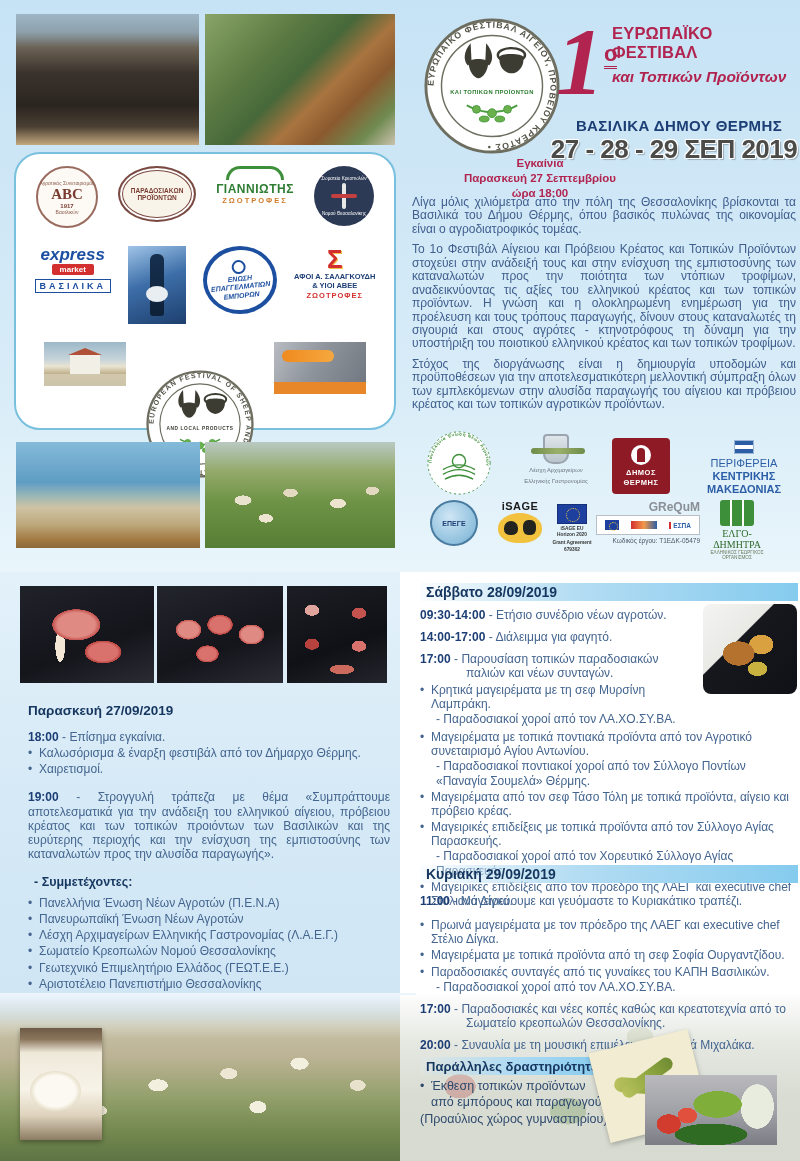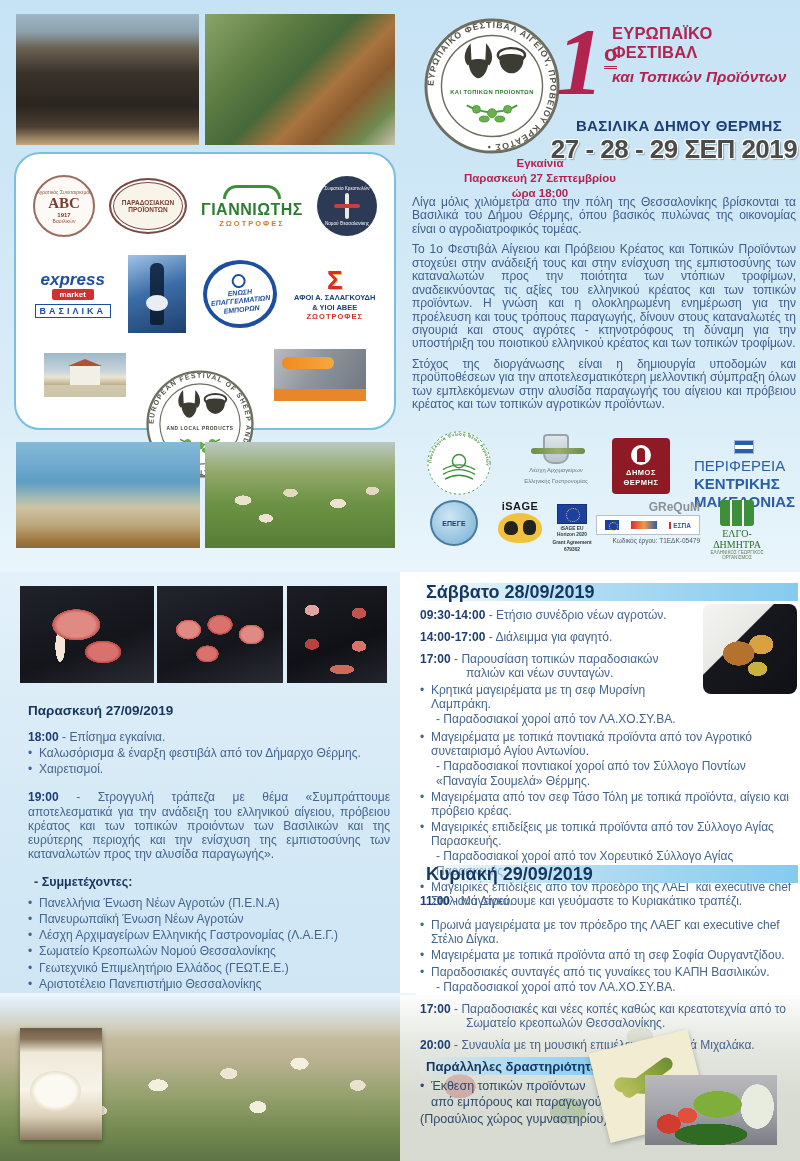--- a/index.html
+++ b/index.html
@@ -69,32 +69,32 @@
       linear-gradient(180deg,rgba(255,255,255,.95) 0%,rgba(255,255,255,.55) 28%,rgba(255,255,255,.38) 60%,rgba(255,255,255,.42) 100%),
       radial-gradient(26px 20px at 15% 55%,rgba(160,60,50,.55) 0 60%,transparent 61%),
       radial-gradient(30px 22px at 42% 70%,rgba(90,130,60,.55) 0 60%,transparent 61%),
       radial-gradient(24px 18px at 70% 40%,rgba(170,70,55,.5) 0 60%,transparent 61%),
       radial-gradient(34px 24px at 88% 72%,rgba(80,120,55,.55) 0 60%,transparent 61%),
       radial-gradient(22px 16px at 60% 25%,rgba(120,140,80,.5) 0 60%,transparent 61%),
       linear-gradient(180deg,#cdd2c5,#b9c0ae);}
   
   .sponsor-box{position:absolute;left:14px;top:152px;width:382px;height:278px;background:#fff;
     border:2px solid #79c0de;border-radius:26px;padding:12px 10px 8px;}
-  .srow{display:flex;justify-content:space-around;align-items:center;}
+  .srow{display:flex;justify-content:space-around;align-items:flex-start;}
   .logo-cell{display:flex;flex-direction:column;align-items:center;text-align:center;}
   .circ{border-radius:50%;display:flex;flex-direction:column;align-items:center;justify-content:center;}
   .abc-circ{width:62px;height:62px;border:2px solid #9a6b5f;background:#fdfaf5;color:#7a3c30;}
   .abc-top{font-size:5px;color:#8a5a4a;}
   .abc-mid{font-size:15px;font-weight:bold;font-family:"Liberation Serif",serif;}
   .abc-year{font-size:6px;font-weight:bold;}
   .oval{width:78px;height:56px;border:2px solid #7a4a42;border-radius:50%;
     box-shadow:inset 0 0 0 2px #fff,inset 0 0 0 3px #7a4a42;background:#f8f4ea;
     display:flex;flex-direction:column;align-items:center;justify-content:center;color:#7a3c30;}
   .oval .l{font-size:6.5px;font-weight:bold;}
-  .giann .l1{font-size:16px;font-weight:bold;color:#2e7d32;letter-spacing:.5px;}
+  .giann .l1{font-size:12px;font-weight:bold;color:#2e7d32;letter-spacing:.5px;}
   .giann .l2{font-size:7.5px;font-weight:bold;color:#d07b2a;letter-spacing:2px;}
   .giann .arc{width:58px;height:14px;border:3px solid #3e8f3a;border-bottom:none;border-radius:60px 60px 0 0;margin-bottom:2px;}
   .butcher{width:60px;height:60px;background:#2c3a55;color:#fff;position:relative;}
   .butcher .t{font-size:4.6px;line-height:1.2;}
   .butcher .x{position:relative;width:26px;height:26px;margin:2px 0;}
   .butcher .x i{position:absolute;left:11px;top:0;width:4px;height:26px;background:#e8e8e8;border-radius:2px;}
   .butcher .x i.b{transform:rotate(90deg);background:#c43f3f;}
   .express .l1{font-size:17px;font-weight:bold;font-style:italic;color:#1d4fa0;line-height:1;}
   .express .l2{font-size:8px;font-weight:bold;color:#fff;background:#d32f2f;padding:1px 8px;border-radius:2px;margin:1px 0;}
   .express .l3{font-size:9px;font-weight:bold;color:#1d4fa0;letter-spacing:3px;border:1px solid #1d4fa0;padding:1px 4px;margin-top:3px;}
@@ -147,21 +147,21 @@
     background:linear-gradient(90deg,#6f8c4a,#9ab06a 50%,#6f8c4a);}
   .p-chef .cap{font-size:5.8px;color:#6b7680;line-height:1.3;margin-top:3px;}
   .p-dimos{position:absolute;left:612px;top:438px;width:58px;height:56px;background:#8d1a24;border-radius:4px;
     display:flex;flex-direction:column;align-items:center;justify-content:center;color:#fff;}
   .p-dimos .em{width:20px;height:20px;border-radius:50%;background:#fff;margin-bottom:3px;position:relative;}
   .p-dimos .em::before{content:"";position:absolute;left:6px;top:3px;width:8px;height:14px;background:#8d1a24;border-radius:4px 4px 0 0;}
   .p-dimos .t{font-size:7.5px;font-weight:bold;letter-spacing:.5px;line-height:1.25;}
   .p-pkm{position:absolute;left:694px;top:440px;width:100px;}
   .p-pkm .flag{width:20px;height:14px;margin:0 auto 3px;background:
      linear-gradient(180deg,#2b5ea7 0 33%,#fff 33% 66%,#2b5ea7 66%);border:1px solid #9db6d6;}
-  .p-pkm .t{font-size:15px;text-align:left;color:#2b5ea7;line-height:1.2;}
+  .p-pkm .t{font-size:11px;text-align:center;color:#2b5ea7;line-height:1.2;}
   .p-pkm .t.b{font-weight:bold;}
   .p-epege{position:absolute;left:430px;top:500px;width:48px;height:46px;border-radius:50%;
     background:radial-gradient(circle at 40% 35%,#cfe6f5,#8fc0dd 70%,#5f93b8 100%);border:2px solid #4a7ba0;
     display:flex;align-items:center;justify-content:center;}
   .p-epege .t{font-size:7px;font-weight:bold;color:#1c3e75;}
   .p-isage{position:absolute;left:494px;top:500px;width:52px;text-align:center;}
   .p-isage .t{font-size:11px;font-weight:bold;color:#1a1a1a;letter-spacing:.5px;}
   .p-isage .blob{width:44px;height:30px;margin:1px auto 0;border-radius:50% 50% 45% 45%;background:#f2c23e;position:relative;}
   .p-isage .blob::before{content:"";position:absolute;left:6px;top:8px;width:14px;height:14px;border-radius:50% 50% 40% 40%;background:#23231f;}
   .p-isage .blob::after{content:"";position:absolute;right:6px;top:7px;width:13px;height:15px;border-radius:40%;background:#23231f;}
@@ -180,21 +180,21 @@
   .p-greqm .bar .mini{width:26px;height:8px;background:linear-gradient(90deg,#d32f2f,#f2994a,#2b5ea7);}
   .p-greqm .code{font-size:6.5px;color:#4a5668;margin-top:2px;}
   .p-elgo{position:absolute;left:706px;top:500px;width:62px;text-align:center;}
   .p-elgo .em{width:34px;height:26px;margin:0 auto;background:
      linear-gradient(90deg,#3e8f3a 0 30%,#fff 30% 36%,#3e8f3a 36% 64%,#fff 64% 70%,#3e8f3a 70%);border-radius:3px;}
   .p-elgo .t{font-size:10px;font-weight:normal;color:#2e6b2a;font-family:"Liberation Serif",serif;margin-top:2px;}
   .p-elgo .cap{font-size:4.6px;color:#6b7a5e;}
   
   .day-bar{position:absolute;height:18px;display:flex;align-items:center;padding:0 6px;
     background:linear-gradient(90deg,rgba(234,245,252,.2) 0%,#b5ddf3 40%,#85cbee 100%);}
-  .day-bar .t{font-size:18px;font-weight:bold;color:#15365f;}
+  .day-bar .t{font-size:14px;font-weight:bold;color:#15365f;}
   .plain-title{position:absolute;font-size:13.5px;font-weight:bold;color:#15365f;}
   .sched{position:absolute;color:#44658f;font-size:12px;line-height:1.18;}
   .sched .tl{margin-top:8px;}
   .sched .tl .tm{font-weight:bold;color:#1c3e75;}
   .sched .tl-hang{padding-left:46px;text-indent:-46px;}
   .sched .b{padding-left:11px;position:relative;margin-top:2px;}
   .sched .b::before{content:"\2022";position:absolute;left:0;top:0;}
   .sched .s{padding-left:16px;margin-top:1px;}
   .sched .just{text-align:justify;}
   .participants-title{font-weight:bold;color:#15365f;margin:14px 0 6px 6px;font-size:12.5px;}

